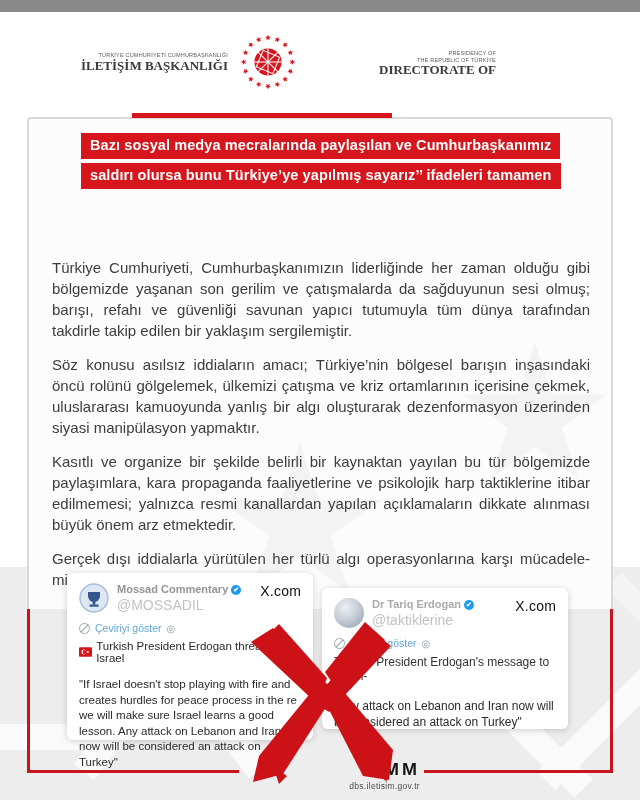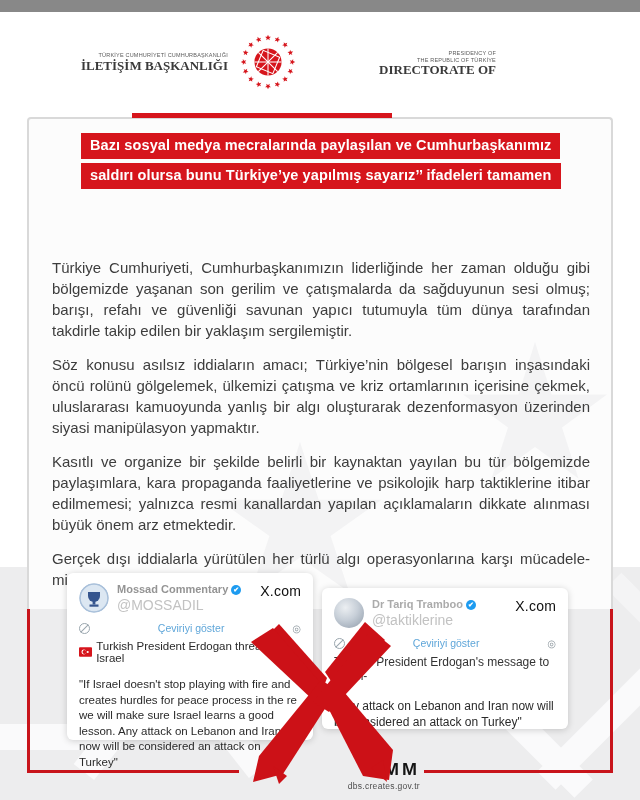--- a/index.html
+++ b/index.html
@@ -38,21 +38,21 @@
   #tweet-right{left:322px;top:576px;width:246px;height:141px;}
   .t-head{display:flex;align-items:flex-start;}
   .t-avatar{width:30px;height:30px;border-radius:50%;flex:0 0 30px;overflow:hidden;}
   .t-id{margin-left:8px;flex:1 1 auto;min-width:0;}
   .t-name{font-size:11px;font-weight:bold;color:#949494;white-space:nowrap;}
   .t-name.faded{color:#ababab;}
   .t-handle{font-size:14px;color:#c2c2c2;margin-top:2px;}
   .badge{display:inline-block;width:10px;height:10px;border-radius:50%;background:#1d9bf0;color:#fff;
          font-size:7px;line-height:10px;text-align:center;vertical-align:1px;margin-left:3px;}
   .xcom{font-size:14px;font-weight:400;color:#0f0f0f;letter-spacing:.2px;}
-  .t-translate{margin-top:9px;font-size:10.5px;color:#5fa6d9;display:flex;align-items:center;gap:5px;justify-content:space-between;}
+  .t-translate{margin-top:9px;font-size:10.5px;color:#5fa6d9;display:flex;align-items:center;gap:5px;}
   .tr-ico{display:inline-block;width:9px;height:9px;border:1px solid #9aa6ae;border-radius:50%;position:relative;}
   .tr-ico::after{content:"";position:absolute;left:-1px;top:4px;width:11px;height:1px;background:#9aa6ae;transform:rotate(-45deg);}
   .gear{color:#8a959c;font-size:10px;}
   .t-title{margin-top:6px;font-size:11.5px;color:#2a2a2a;display:flex;align-items:center;gap:4px;}
   .t-title.r{font-size:12px;color:#333;}
   .t-body{margin-top:13px;font-size:11.5px;line-height:15.5px;color:#2a2a2a;}
   .t-body.r{margin-top:15px;font-size:12px;line-height:16px;}
   .photo{background:radial-gradient(circle at 38% 32%,#eceff2 0%,#c7cfd8 45%,#8e9aa8 100%);}
   
   #xmark{position:absolute;left:243px;top:604px;width:156px;height:170px;z-index:5;}
@@ -169,21 +169,21 @@
       </svg>
       <span>Turkish President Erdogan threatens Israel</span>
     </div>
     <div class="t-body">"If Israel doesn't stop playing with fire and creates hurdles for peace process in the re we will make sure Israel learns a good lesson. Any attack on Lebanon and Iran now will be considered an attack on Turkey"</div>
   </div>
 
   <div class="tweet" id="tweet-right">
     <div class="t-head">
       <div class="t-avatar photo"></div>
       <div class="t-id">
-        <div class="t-name faded"><span>Dr Tariq Tramboo</span><span class="badge">✔</span></div>
+        <div class="t-name faded"><span>Dr Tariq Erdogan</span><span class="badge">✔</span></div>
         <div class="t-handle">@taktiklerine</div>
       </div>
       <div class="xcom">X.com</div>
     </div>
     <div class="t-translate">
       <span class="tr-ico"></span>
       <span>Çeviriyi göster</span>
       <span class="gear">◎</span>
     </div>
     <div class="t-title r">Turkish President Erdogan's message to Israel-</div>
@@ -198,16 +198,16 @@
       <path d="M142,24 L122,6 L82,56 L94,74 Z"></path>
       <path d="M94,74 L78,64 L16,140 L10,166 L40,158 Z"></path>
       <path d="M148,30 L128,14 L70,86 L86,96 Z"></path>
       <path d="M30,150 L44,160 L36,168 Z"></path>
       <path d="M128,152 L140,144 L144,166 Z"></path>
     </g>
   </svg>
 
   <div class="footer">
     <div class="dmm">DMM</div>
-    <div class="dmm-url">dbs.creates.gov.tr</div>
+    <div class="dmm-url">dbs.iletisim.gov.tr</div>
   </div>
 
 </div>
 
 </body></html>

